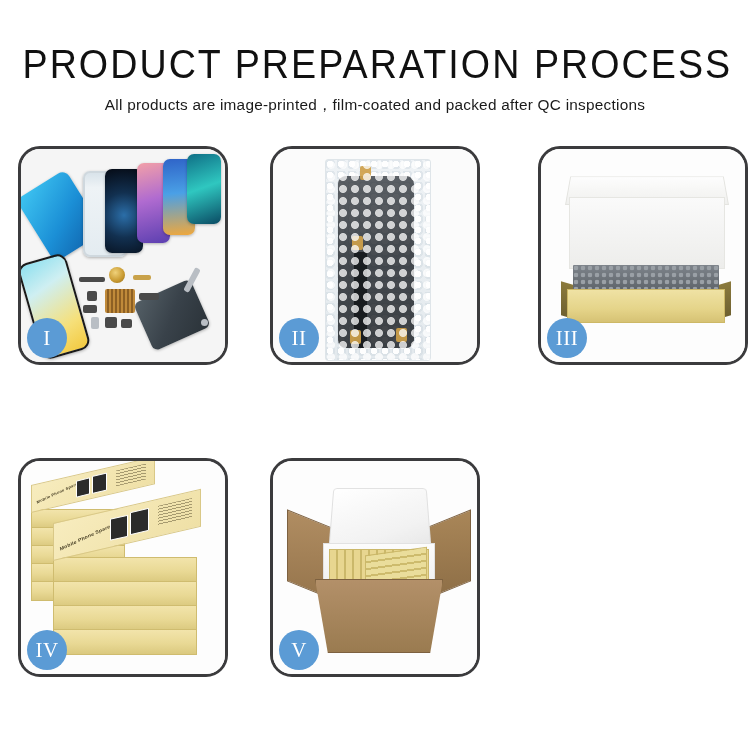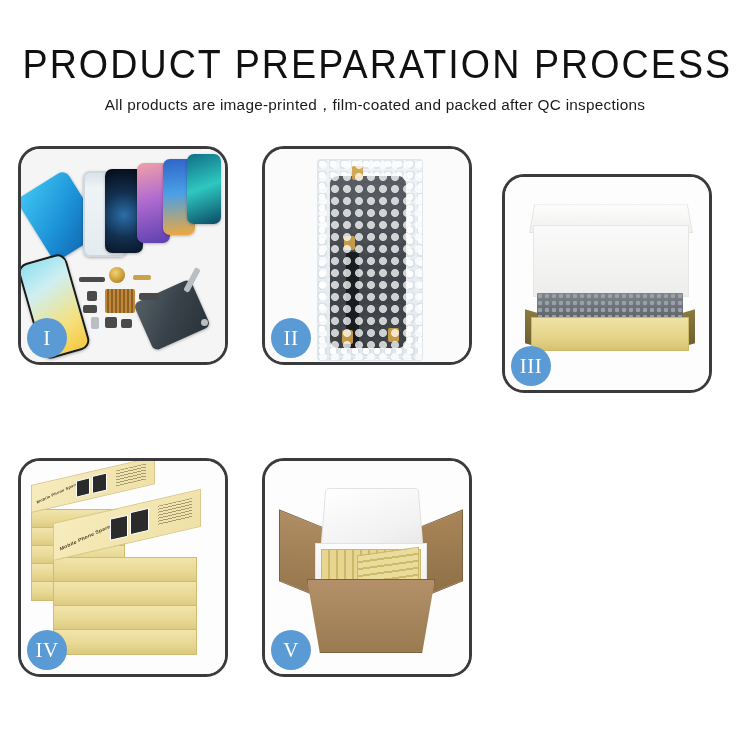--- a/index.html
+++ b/index.html
@@ -61,22 +61,22 @@
     height: 219px;
     box-sizing: border-box;
     border: 3px solid #3b3b3d;
     border-radius: 22px;
     background: #f5f5f5;
     overflow: hidden;
   }
   .step-panel.r0 { top: 0; }
   .step-panel.r1 { top: 312px; }
   .step-panel.c0 { left: 0; }
-  .step-panel.c1 { left: 244px; }
-  .step-panel.c2 { left: 484px; margin-top: 28px; }
+  .step-panel.c1 { left: 252px; }
+  .step-panel.c2 { left: 520px; }
 
   .panel-art {
     position: absolute;
     inset: 0;
     background: #f6f6f6;
   }
 
   
   .step-badge {
     position: absolute;

